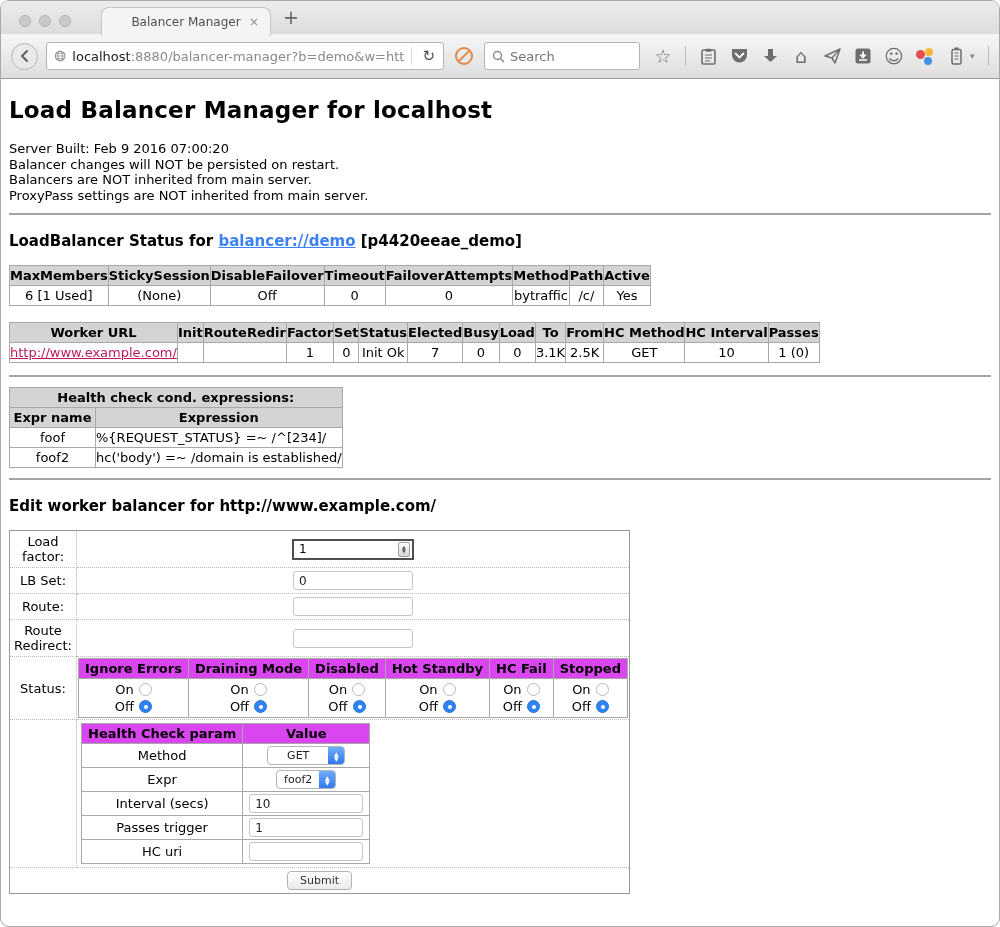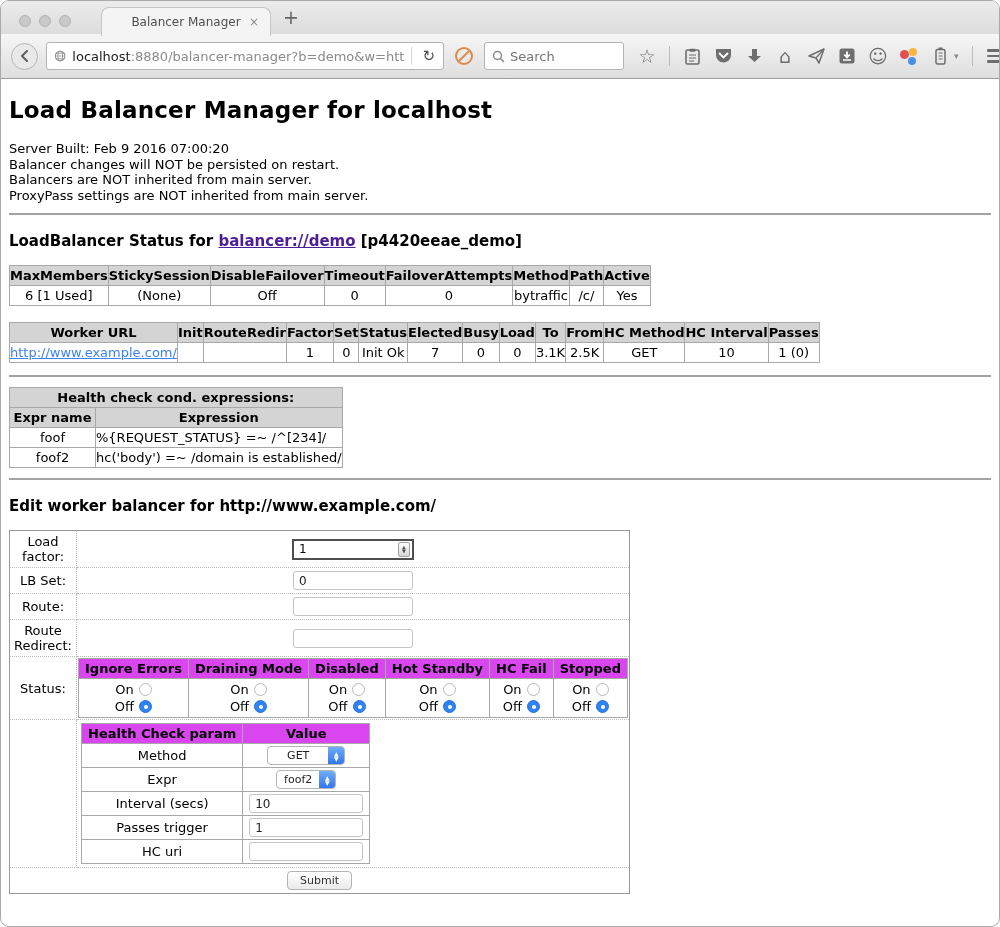--- a/index.html
+++ b/index.html
@@ -37,21 +37,21 @@
     width:398px; height:28px; background:#fff; border:1px solid #b3b3b3; border-radius:3px;
     display:flex; align-items:center; padding:0 4px 0 7px; gap:6px; flex:0 0 auto; overflow:hidden;
   }
   .url-text { font-size:13px; white-space:nowrap; overflow:hidden; flex:1 1 auto; }
   .url-host { color:#1c1c1c; }
   .url-rest { color:#8a8a8a; }
   .url-sep { width:1px; height:18px; background:#d8d8d8; flex:0 0 auto; }
   .reload { font-size:15px; color:#4f4f4f; padding:0 4px; flex:0 0 auto; }
   .block-icon { flex:0 0 auto; margin:0 2px; }
   .searchbar {
-    width:140px; height:28px; background:#fff; border:1px solid #b3b3b3; border-radius:3px;
+    width:156px; height:28px; background:#fff; border:1px solid #b3b3b3; border-radius:3px;
     display:flex; align-items:center; gap:5px; padding:0 7px; flex:0 0 auto;
   }
   .searchbar input {
     border:none; outline:none; width:95px; font-size:13px; font-family:inherit; color:#444; background:transparent;
   }
   .tbicons { display:flex; align-items:center; gap:13px; margin-left:6px; color:#6e6e6e; }
   .tbicon { display:flex; align-items:center; justify-content:center; width:18px; height:20px; }
   .glyph19 { font-size:19px; line-height:18px; color:#6e6e6e; }
   .caret { font-size:9px; color:#8a8a8a; margin-left:-8px; }
   .vsep { width:1px; height:20px; background:#bdbdbd; }
@@ -62,22 +62,22 @@
   .dot-r { width:9px; height:9px; background:#e4504f; left:0; top:3px; }
   .dot-y { width:8px; height:8px; background:#f6b73c; right:1px; top:1px; }
   .dot-b { width:8px; height:8px; background:#4a90e2; right:2px; bottom:0; }
 
   
   .content { padding:12px 8px 0; font-size:13px; color:#000; }
   h1.page-title { font-size:23px; margin:6px 0 18px; letter-spacing:0.2px; }
   .info-line { line-height:15.5px; }
   hr.rule { border:none; border-top:2px solid #a3a3a3; margin:10px 0; }
   h3.sec { font-size:15px; margin:17px 0 15px; font-weight:bold; }
-  a.plink { color:#4c1d95; font-weight:bold;margin-top:10px; }
-  a.wlink { color:#3b82f6; }
+  a.plink { color:#3b82f6; font-weight:bold;margin-top:10px; }
+  a.wlink { color:#be185d; }
 
   table.tbl { border-collapse:collapse; font-size:13px; margin:0; }
   table.tbl th, table.tbl td { border:1px solid #a8a8a8; padding:2px 0; text-align:center; white-space:nowrap; }
   table.tbl th { background:#d4d4d4; }
   table.tbl td.left { text-align:left; }
 
   
   table.form-tbl { border-collapse:collapse; width:564px; font-size:13px; border:1px solid #999; }
   table.form-tbl > tbody > tr > td { border:1px dotted #bcbcbc; padding:3px 4px; }
   td.flabel { width:102px; text-align:center; }

